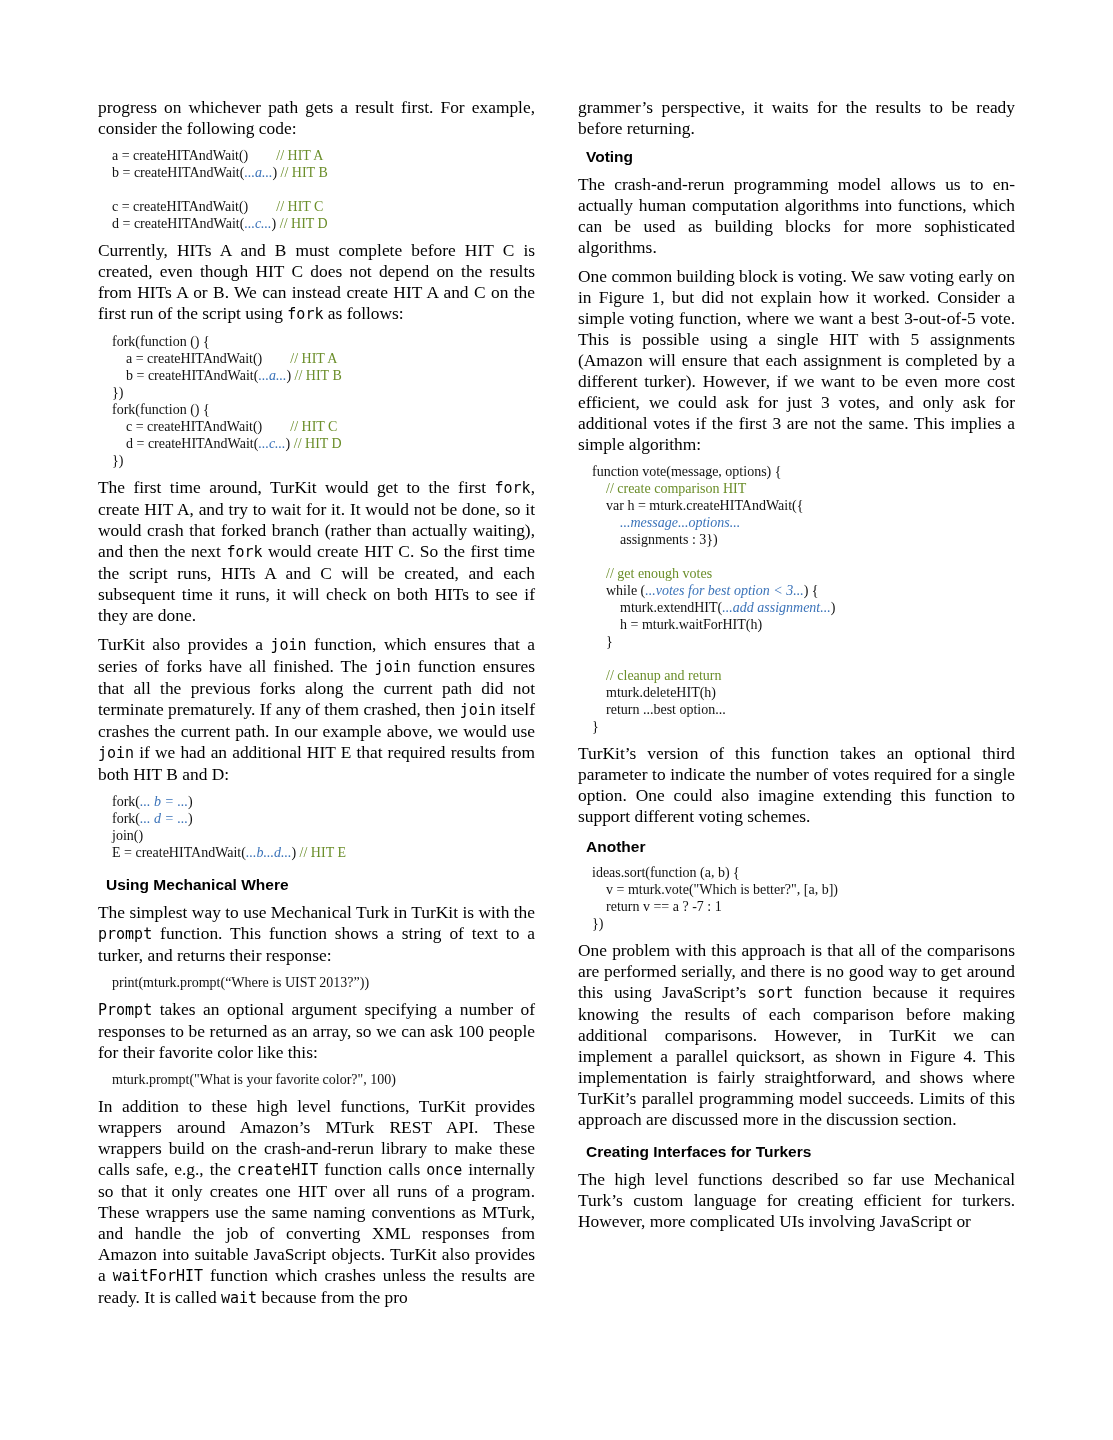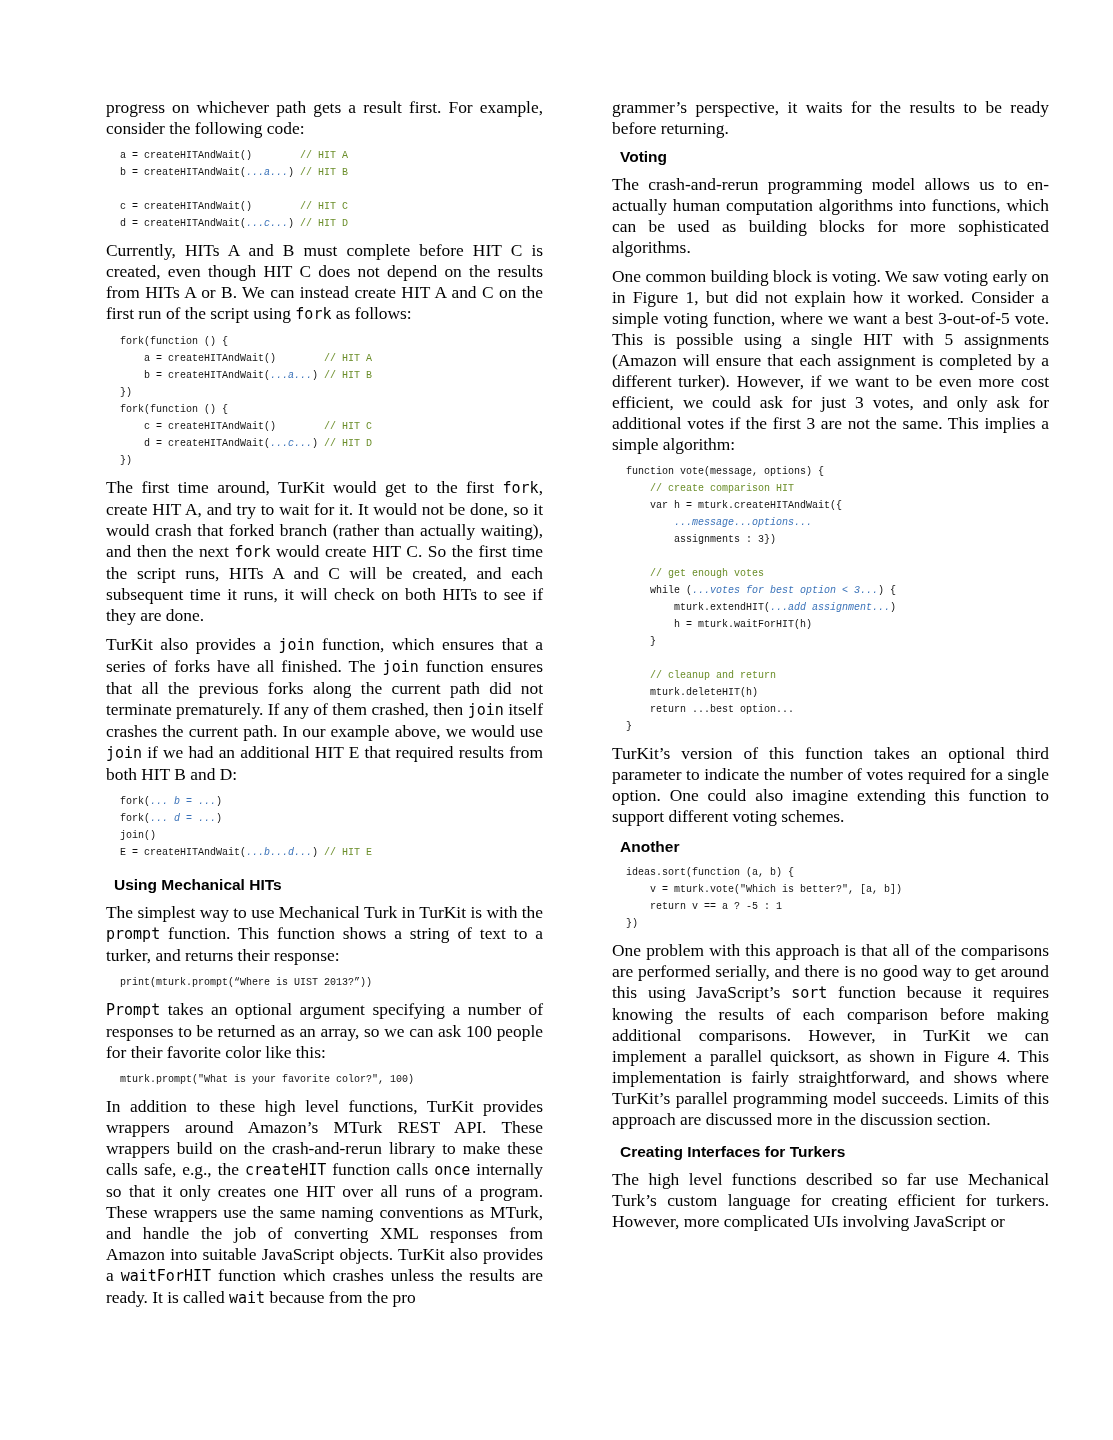--- a/index.html
+++ b/index.html
@@ -1,38 +1,38 @@
 <!DOCTYPE html>
 <html><head>
 <meta charset="utf-8">
 <style>
   html, body { margin: 0; padding: 0; background: #ffffff; }
   body { width: 1113px; height: 1440px; position: relative; overflow: hidden; color: #000; }
   .col { position: absolute; top: 97px; width: 437px; }
-  #col-left { left: 106px; }
-  #col-right { left: 612px; }
+  #col-left { left: 98px; }
+  #col-right { left: 578px; }
   .p {
     font-family: "Liberation Serif", serif;
     font-size: 17.4px;
     line-height: 21px;
     text-align: justify;
     margin: 0 0 8px 0;
     hyphens: manual;
   }
   .p .ci { font-family: "DejaVu Sans Mono", monospace; font-size: 15px; }
   .h {
     font-family: "Liberation Sans", sans-serif;
     font-weight: bold;
     font-size: 15.5px;
     line-height: 19px;
     margin: 8px;
   }
   .code {
-    font-family: Liberation Mono, monospace;
-    font-size: 10px;
+    font-family: Liberation Serif, serif;
+    font-size: 14px;
     line-height: 17px;
     white-space: pre;
     margin: 0 0 8px 0;
     padding-left: 14px;
     color: #111;
   }
   .code .cm { color: #6b8e2a; }
   .code .ph { color: #3b73b9; font-style: italic; }
   .code .blank { height: 17px; }
   .code .line { display: block; }
@@ -49,21 +49,21 @@
   <p class="p"><span>Currently, HITs A and B must complete before HIT C is created, even though HIT C does not depend on the results from HITs A or B. We can instead create HIT A and C on the first run of the script using </span><span class="ci">fork</span><span> as follows:</span></p>
 
   <div class="code"><span class="line">fork(function () {</span><span class="line"><span>    a = createHITAndWait()        </span><span class="cm">// HIT A</span></span><span class="line"><span>    b = createHITAndWait(</span><span class="ph">...a...</span><span>) </span><span class="cm">// HIT B</span></span><span class="line">})</span><span class="line">fork(function () {</span><span class="line"><span>    c = createHITAndWait()        </span><span class="cm">// HIT C</span></span><span class="line"><span>    d = createHITAndWait(</span><span class="ph">...c...</span><span>) </span><span class="cm">// HIT D</span></span><span class="line">})</span></div>
 
   <p class="p"><span>The first time around, TurKit would get to the first </span><span class="ci">fork</span><span>, create HIT A, and try to wait for it. It would not be done, so it would crash that forked branch (rather than actually wait­ing), and then the next </span><span class="ci">fork</span><span> would create HIT C. So the first time the script runs, HITs A and C will be created, and each subsequent time it runs, it will check on both HITs to see if they are done.</span></p>
 
   <p class="p"><span>TurKit also provides a </span><span class="ci">join</span><span> function, which ensures that a series of forks have all finished. The </span><span class="ci">join</span><span> function ensures that all the previous forks along the current path did not terminate prematurely. If any of them crashed, then </span><span class="ci">join</span><span> itself crashes the current path. In our example above, we would use </span><span class="ci">join</span><span> if we had an additional HIT E that re­quired results from both HIT B and D:</span></p>
 
   <div class="code" style="margin-bottom:14px;"><span class="line"><span>fork(</span><span class="ph">... b = ...</span><span>)</span></span><span class="line"><span>fork(</span><span class="ph">... d = ...</span><span>)</span></span><span class="line">join()</span><span class="line"><span>E = createHITAndWait(</span><span class="ph">...b...d...</span><span>) </span><span class="cm">// HIT E</span></span></div>
 
-  <h3 class="h">Using Mechanical HITs</h3>
+  <h3 class="h">Using Mechanical Where</h3>
 
   <p class="p"><span>The simplest way to use Mechanical Turk in TurKit is with the </span><span class="ci">prompt</span><span> function. This function shows a string of text to a turker, and returns their response:</span></p>
 
   <div class="code">print(mturk.prompt(“Where is UIST 2013?”))</div>
 
   <p class="p"><span class="ci">Prompt</span><span> takes an optional argument specifying a number of responses to be returned as an array, so we can ask 100 people for their favorite color like this:</span></p>
 
   <div class="code">mturk.prompt("What is your favorite color?", 100)</div>
 
   <p class="p"><span>In addition to these high level functions, TurKit provides wrappers around Amazon’s MTurk REST API. These wrappers build on the crash-and-rerun library to make these calls safe, e.g., the </span><span class="ci">createHIT</span><span> function calls </span><span class="ci">once</span><span> inter­nally so that it only creates one HIT over all runs of a pro­gram. These wrappers use the same naming conventions as MTurk, and handle the job of converting XML responses from Amazon into suitable JavaScript objects. TurKit also provides a </span><span class="ci">waitForHIT</span><span> function which crashes unless the results are ready. It is called </span><span class="ci">wait</span><span> because from the pro­</span></p>
@@ -79,20 +79,20 @@
 
   <p class="p">One common building block is voting. We saw voting early on in Figure 1, but did not explain how it worked. Consider a simple voting function, where we want a best 3-out-of-5 vote. This is possible using a single HIT with 5 assign­ments (Amazon will ensure that each assignment is com­pleted by a different turker). However, if we want to be even more cost efficient, we could ask for just 3 votes, and only ask for additional votes if the first 3 are not the same. This implies a simple algorithm:</p>
 
   <div class="code"><span class="line">function vote(message, options) {</span><span class="line"><span>    </span><span class="cm">// create comparison HIT</span></span><span class="line">    var h = mturk.createHITAndWait({</span><span class="line"><span>        </span><span class="ph">...message...options...</span></span><span class="line">        assignments : 3})</span><span class="line blank"> </span><span class="line"><span>    </span><span class="cm">// get enough votes</span></span><span class="line"><span>    while (</span><span class="ph">...votes for best option &lt; 3...</span><span>) {</span></span><span class="line"><span>        mturk.extendHIT(</span><span class="ph">...add assignment...</span><span>)</span></span><span class="line">        h = mturk.waitForHIT(h)</span><span class="line">    }</span><span class="line blank"> </span><span class="line"><span>    </span><span class="cm">// cleanup and return</span></span><span class="line">    mturk.deleteHIT(h)</span><span class="line">    return ...best option...</span><span class="line">}</span></div>
 
   <p class="p" style="margin-bottom:10px;">TurKit’s version of this function takes an optional third parameter to indicate the number of votes required for a single option. One could also imagine extending this func­tion to support different voting schemes.</p>
 
   <h3 class="h">Another</h3>
 
 
-  <div class="code"><span class="line">ideas.sort(function (a, b) {</span><span class="line">    v = mturk.vote("Which is better?", [a, b])</span><span class="line">    return v == a ? -5 : 1</span><span class="line">})</span></div>
+  <div class="code"><span class="line">ideas.sort(function (a, b) {</span><span class="line">    v = mturk.vote("Which is better?", [a, b])</span><span class="line">    return v == a ? -7 : 1</span><span class="line">})</span></div>
 
   <p class="p" style="margin-bottom:12px;"><span>One problem with this approach is that all of the compari­sons are performed serially, and there is no good way to get around this using JavaScript’s </span><span class="ci">sort</span><span> function because it requires knowing the results of each comparison before making additional comparisons. However, in TurKit we can implement a parallel quicksort, as shown in Figure 4. This implementation is fairly straightforward, and shows where TurKit’s parallel programming model succeeds. Limits of this approach are discussed more in the discus­sion section.</span></p>
 
   <h3 class="h">Creating Interfaces for Turkers</h3>
 
   <p class="p">The high level functions described so far use Mechanical Turk’s custom language for creating efficient for turkers. However, more complicated UIs involving JavaScript or</p>
 </div>
 
 </body></html>

